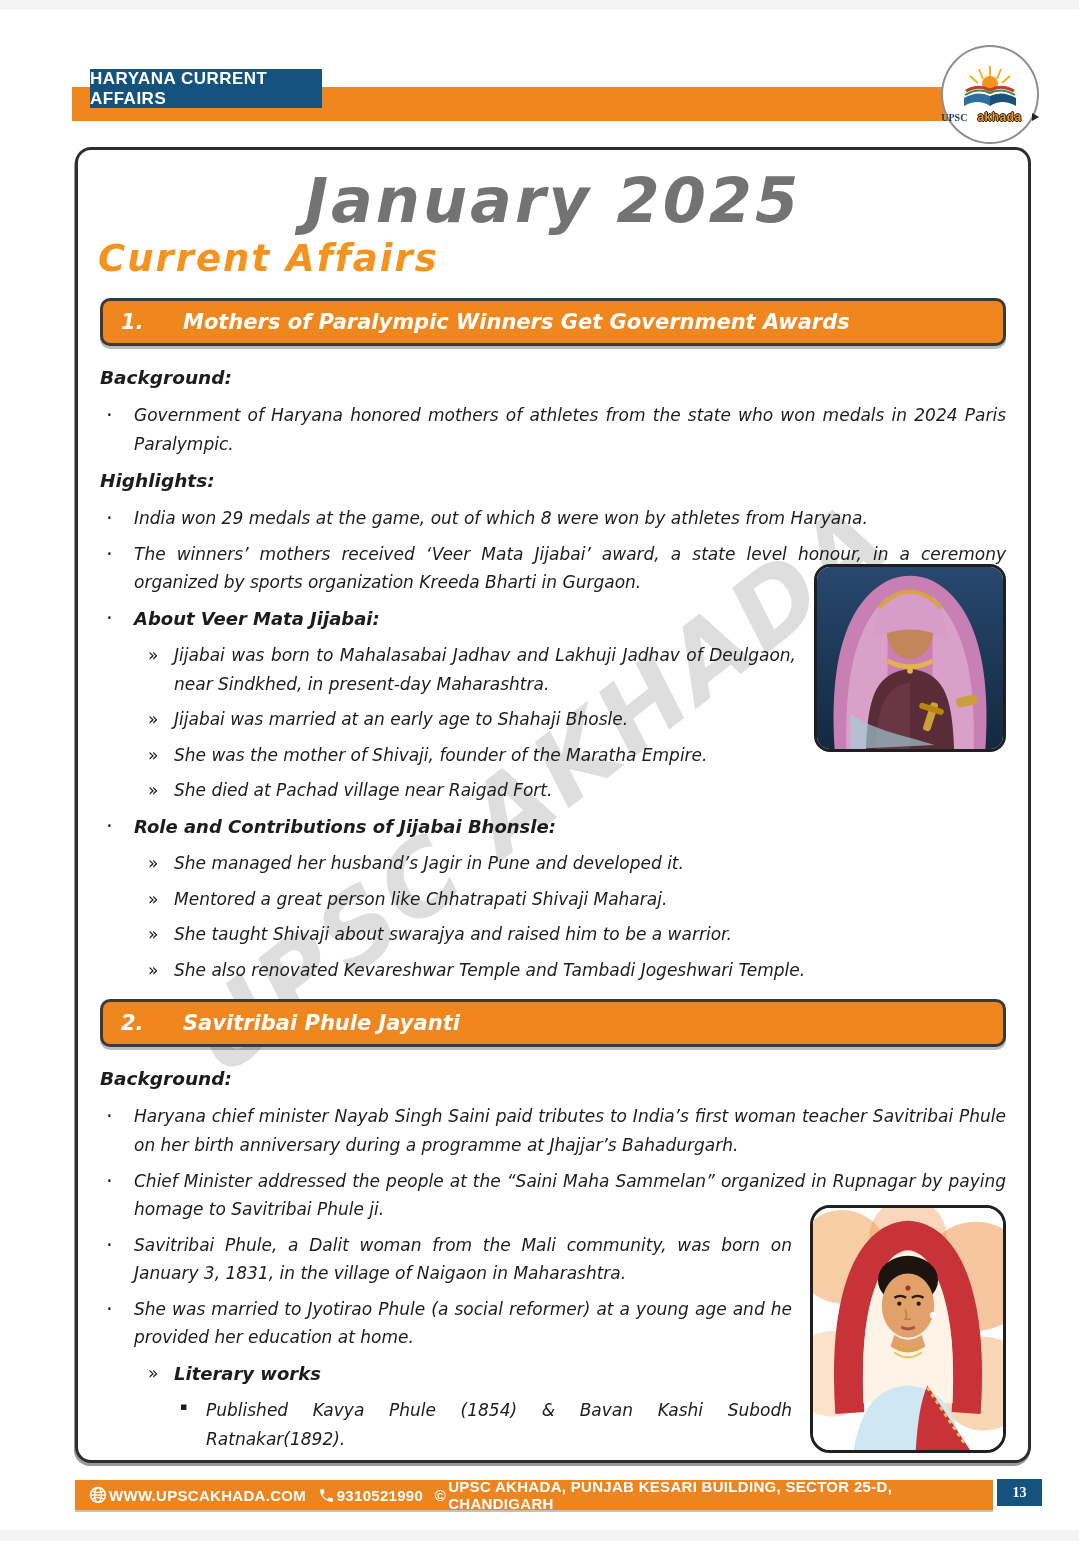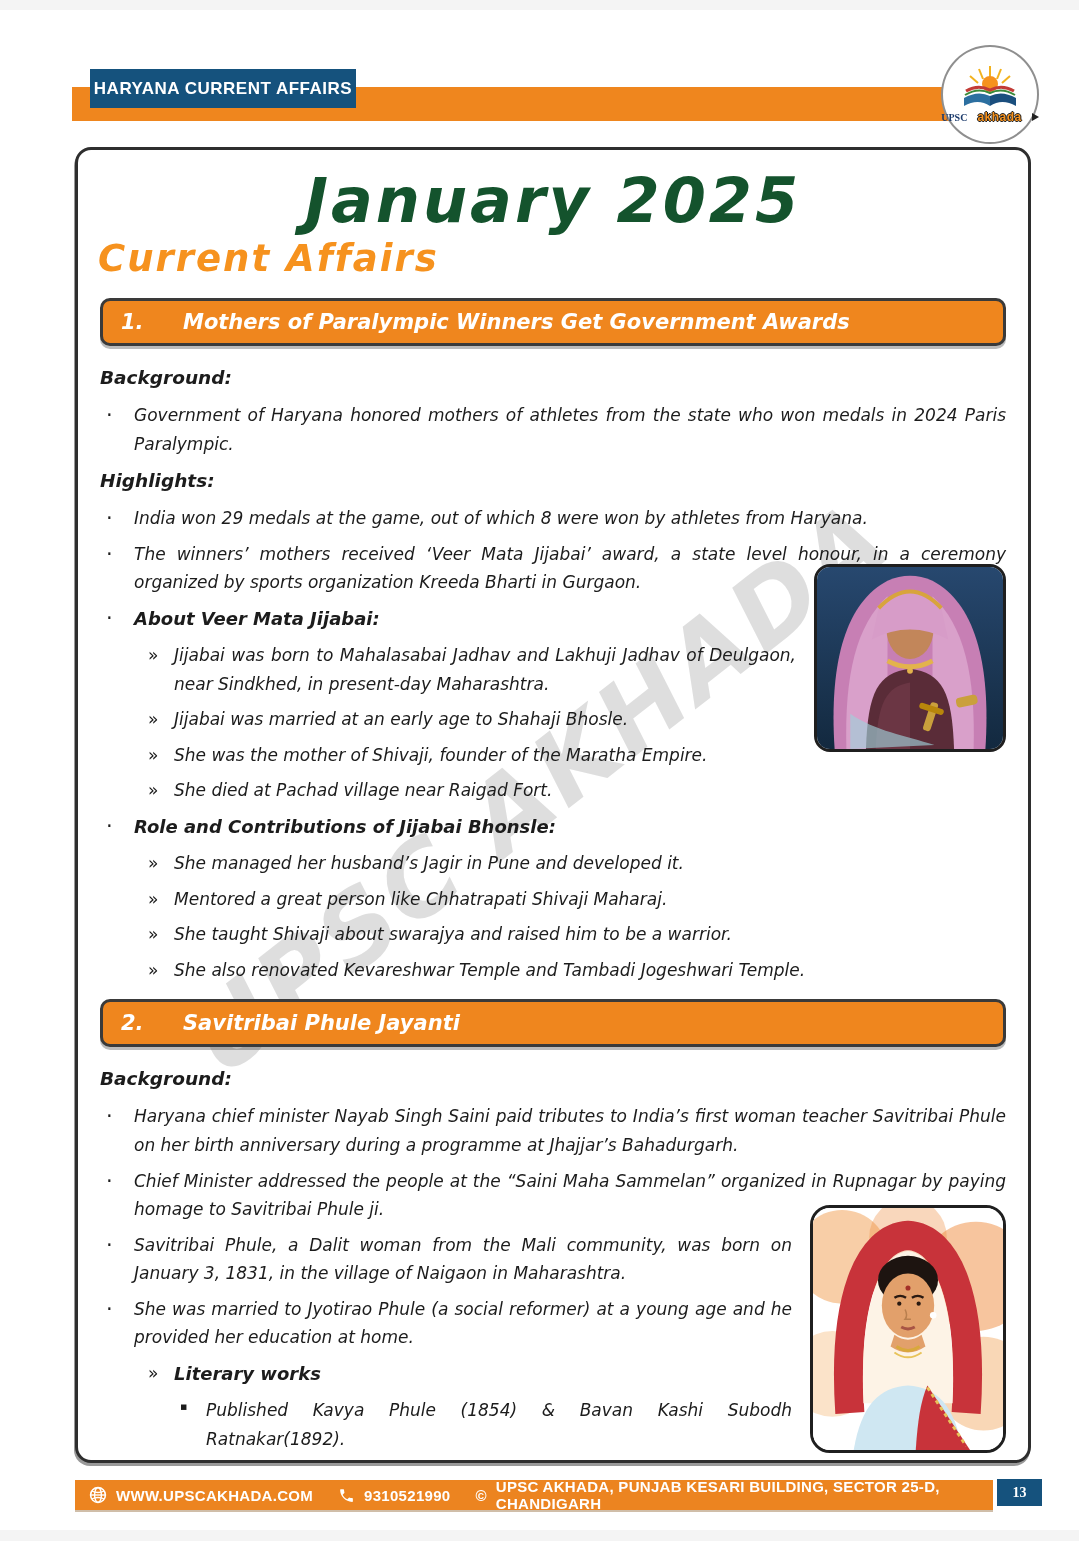--- a/index.html
+++ b/index.html
@@ -11,21 +11,21 @@
     overflow:hidden;
     color:#1c1c1c;
   }
   .edge-strip { position:absolute; left:0; width:1079px; background:#f4f4f4; }
   .edge-strip.top { top:0; height:10px; }
   .edge-strip.bottom { top:1530px; height:11px; }
 
   
   .header-orange { position:absolute; left:72px; top:87px; width:940px; height:34px; background:#EF861E; }
   .header-label {
-    position:absolute; left:90px; top:69px; width:266px; height:39px;
+    position:absolute; left:90px; top:69px; width:232px; height:39px;
     background:#15527D; color:#fff; display:flex; align-items:center; justify-content:center;
     font-family:"Liberation Sans", sans-serif; font-weight:bold; font-size:17px; letter-spacing:.5px;
   }
   .logo {
     position:absolute; left:941px; top:45px; width:98px; height:99px;
     background:#fff; border:2px solid #8f8f8f; border-radius:50%;
     display:flex; flex-direction:column; align-items:center; justify-content:center; gap:1px;
     z-index:5;
   }
   .logo-text { font-size:11px; white-space:nowrap; display:flex; align-items:baseline; gap:10px; }
@@ -42,21 +42,21 @@
     box-shadow:-1px 3px 0 rgba(70,70,70,.55);
   }
   .watermark {
     position:absolute; left:160px; top:830px; z-index:0;
     font-size:100px; font-weight:bold; font-style:italic; white-space:nowrap;
     color:rgba(185,185,185,.48); letter-spacing:4px;
     transform:rotate(-38deg); transform-origin:left bottom; pointer-events:none;
   }
   .card-content { position:relative; z-index:1; }
 
-  .doc-title { text-align:center; color:#14532d; font-size:62px; font-weight:bold; font-style:italic;
+  .doc-title { text-align:center; color:#737373; font-size:62px; font-weight:bold; font-style:italic;
     letter-spacing:3px; margin-top:8px; line-height:1.05; }
   .doc-subtitle { text-align:left; color:#F6921E; font-size:37px; font-weight:bold; font-style:italic;
     letter-spacing:2px; margin:4px 0 18px 0; }
 
   .section-bar {
     background:#EF861E; border:3px solid #3a3a3a; border-radius:10px;
     color:#fff; font-weight:bold; font-style:italic; font-size:21px;
     padding:9px 18px; display:flex; align-items:center; margin:6px 2px 16px 2px;
     box-shadow:0 3px 0 rgba(60,60,60,.35);
   }
@@ -76,21 +76,21 @@
   .b3 .marker { left:80px; top:2px; font-size:11px; }
 
   .portrait { float:right; border:3px solid #1f1f1f; border-radius:16px; overflow:hidden; background:#fff; }
   .portrait svg { display:block; width:100%; height:100%; }
   .portrait.jijabai { width:192px; height:188px; margin:-40px 0 10px 18px; }
   .portrait.savitribai { width:196px; height:248px; margin:-26px 0 10px 18px; border-radius:20px; }
 
   
   .footer-bar {
     position:absolute; left:75px; top:1480px; width:918px; height:30px;
-    background:#EC8420; color:#fff; display:flex; align-items:center; gap:9px;
+    background:#EC8420; color:#fff; display:flex; align-items:center; gap:2px;
     padding:0 14px; font-family:"Liberation Sans", sans-serif; font-weight:bold; font-size:15px;
     letter-spacing:.3px; box-shadow:0 2px 0 rgba(120,70,10,.35);
   }
   .footer-bar svg { flex:0 0 auto; }
   .footer-sep { width:8px; }
   .page-num {
     position:absolute; left:997px; top:1479px; width:45px; height:27px;
     background:#15527D; color:#fff; display:flex; align-items:center; justify-content:center;
     font-family:"Liberation Serif", serif; font-weight:bold; font-size:14px;
   }

